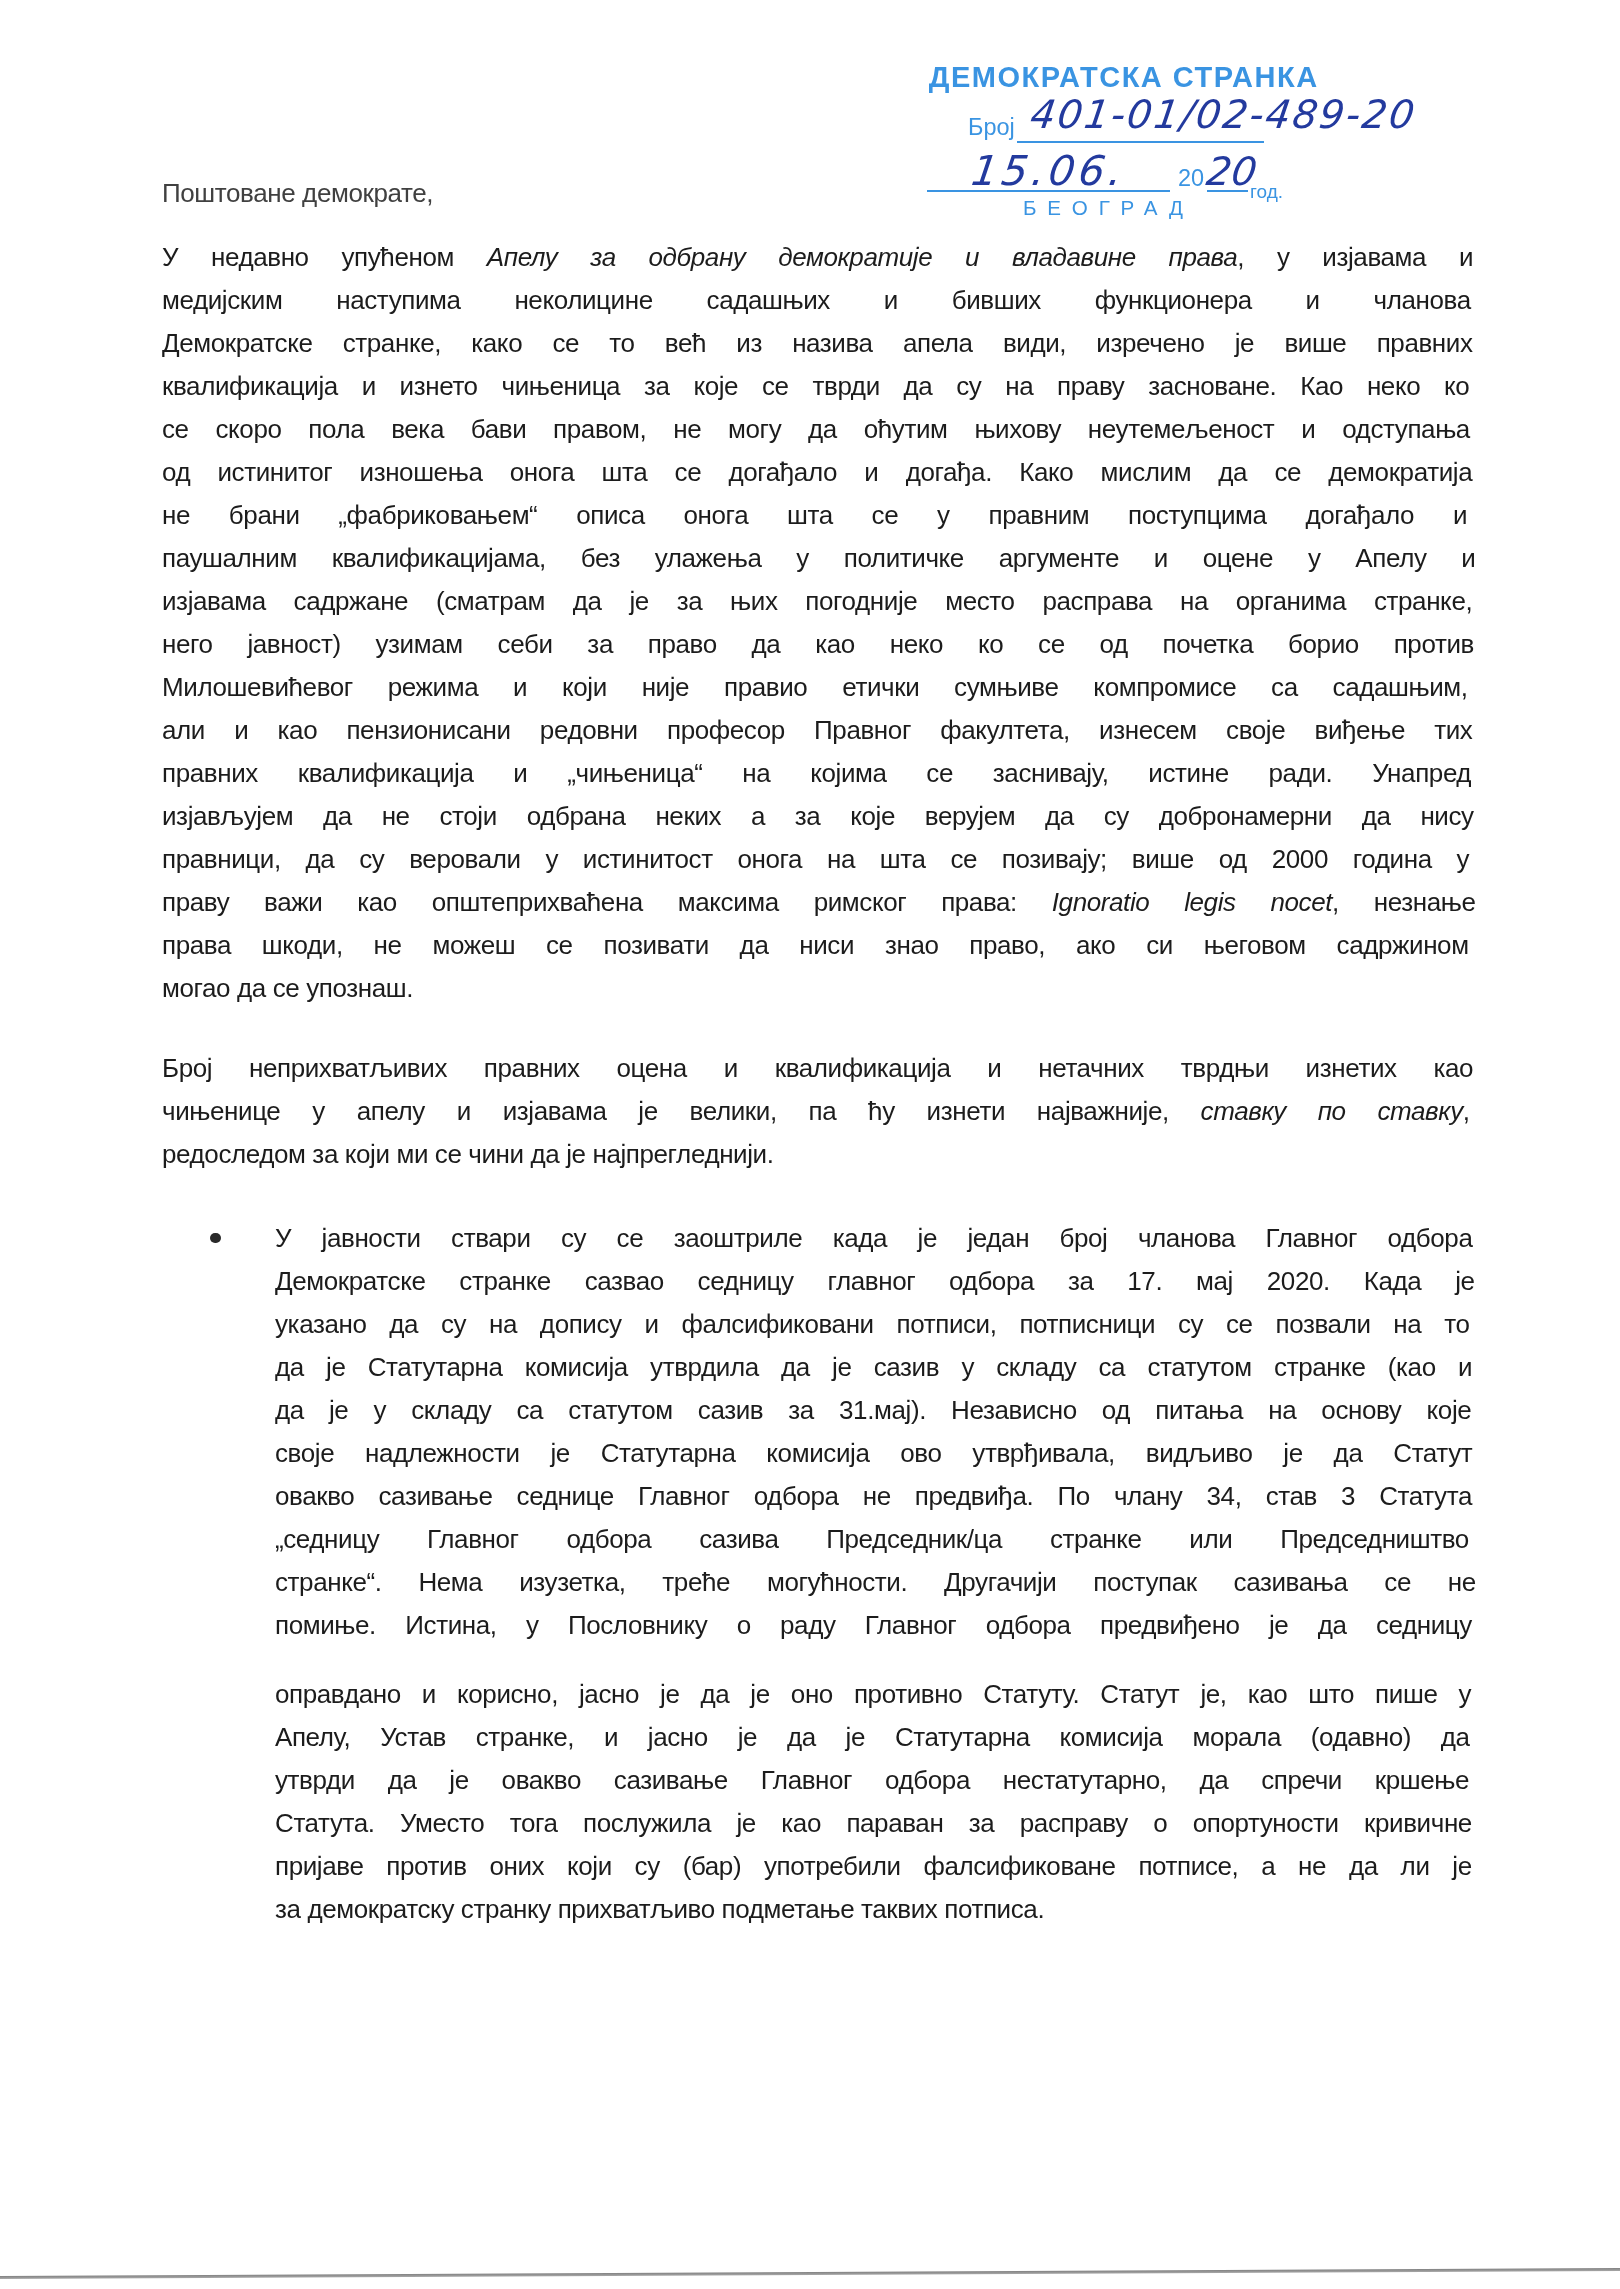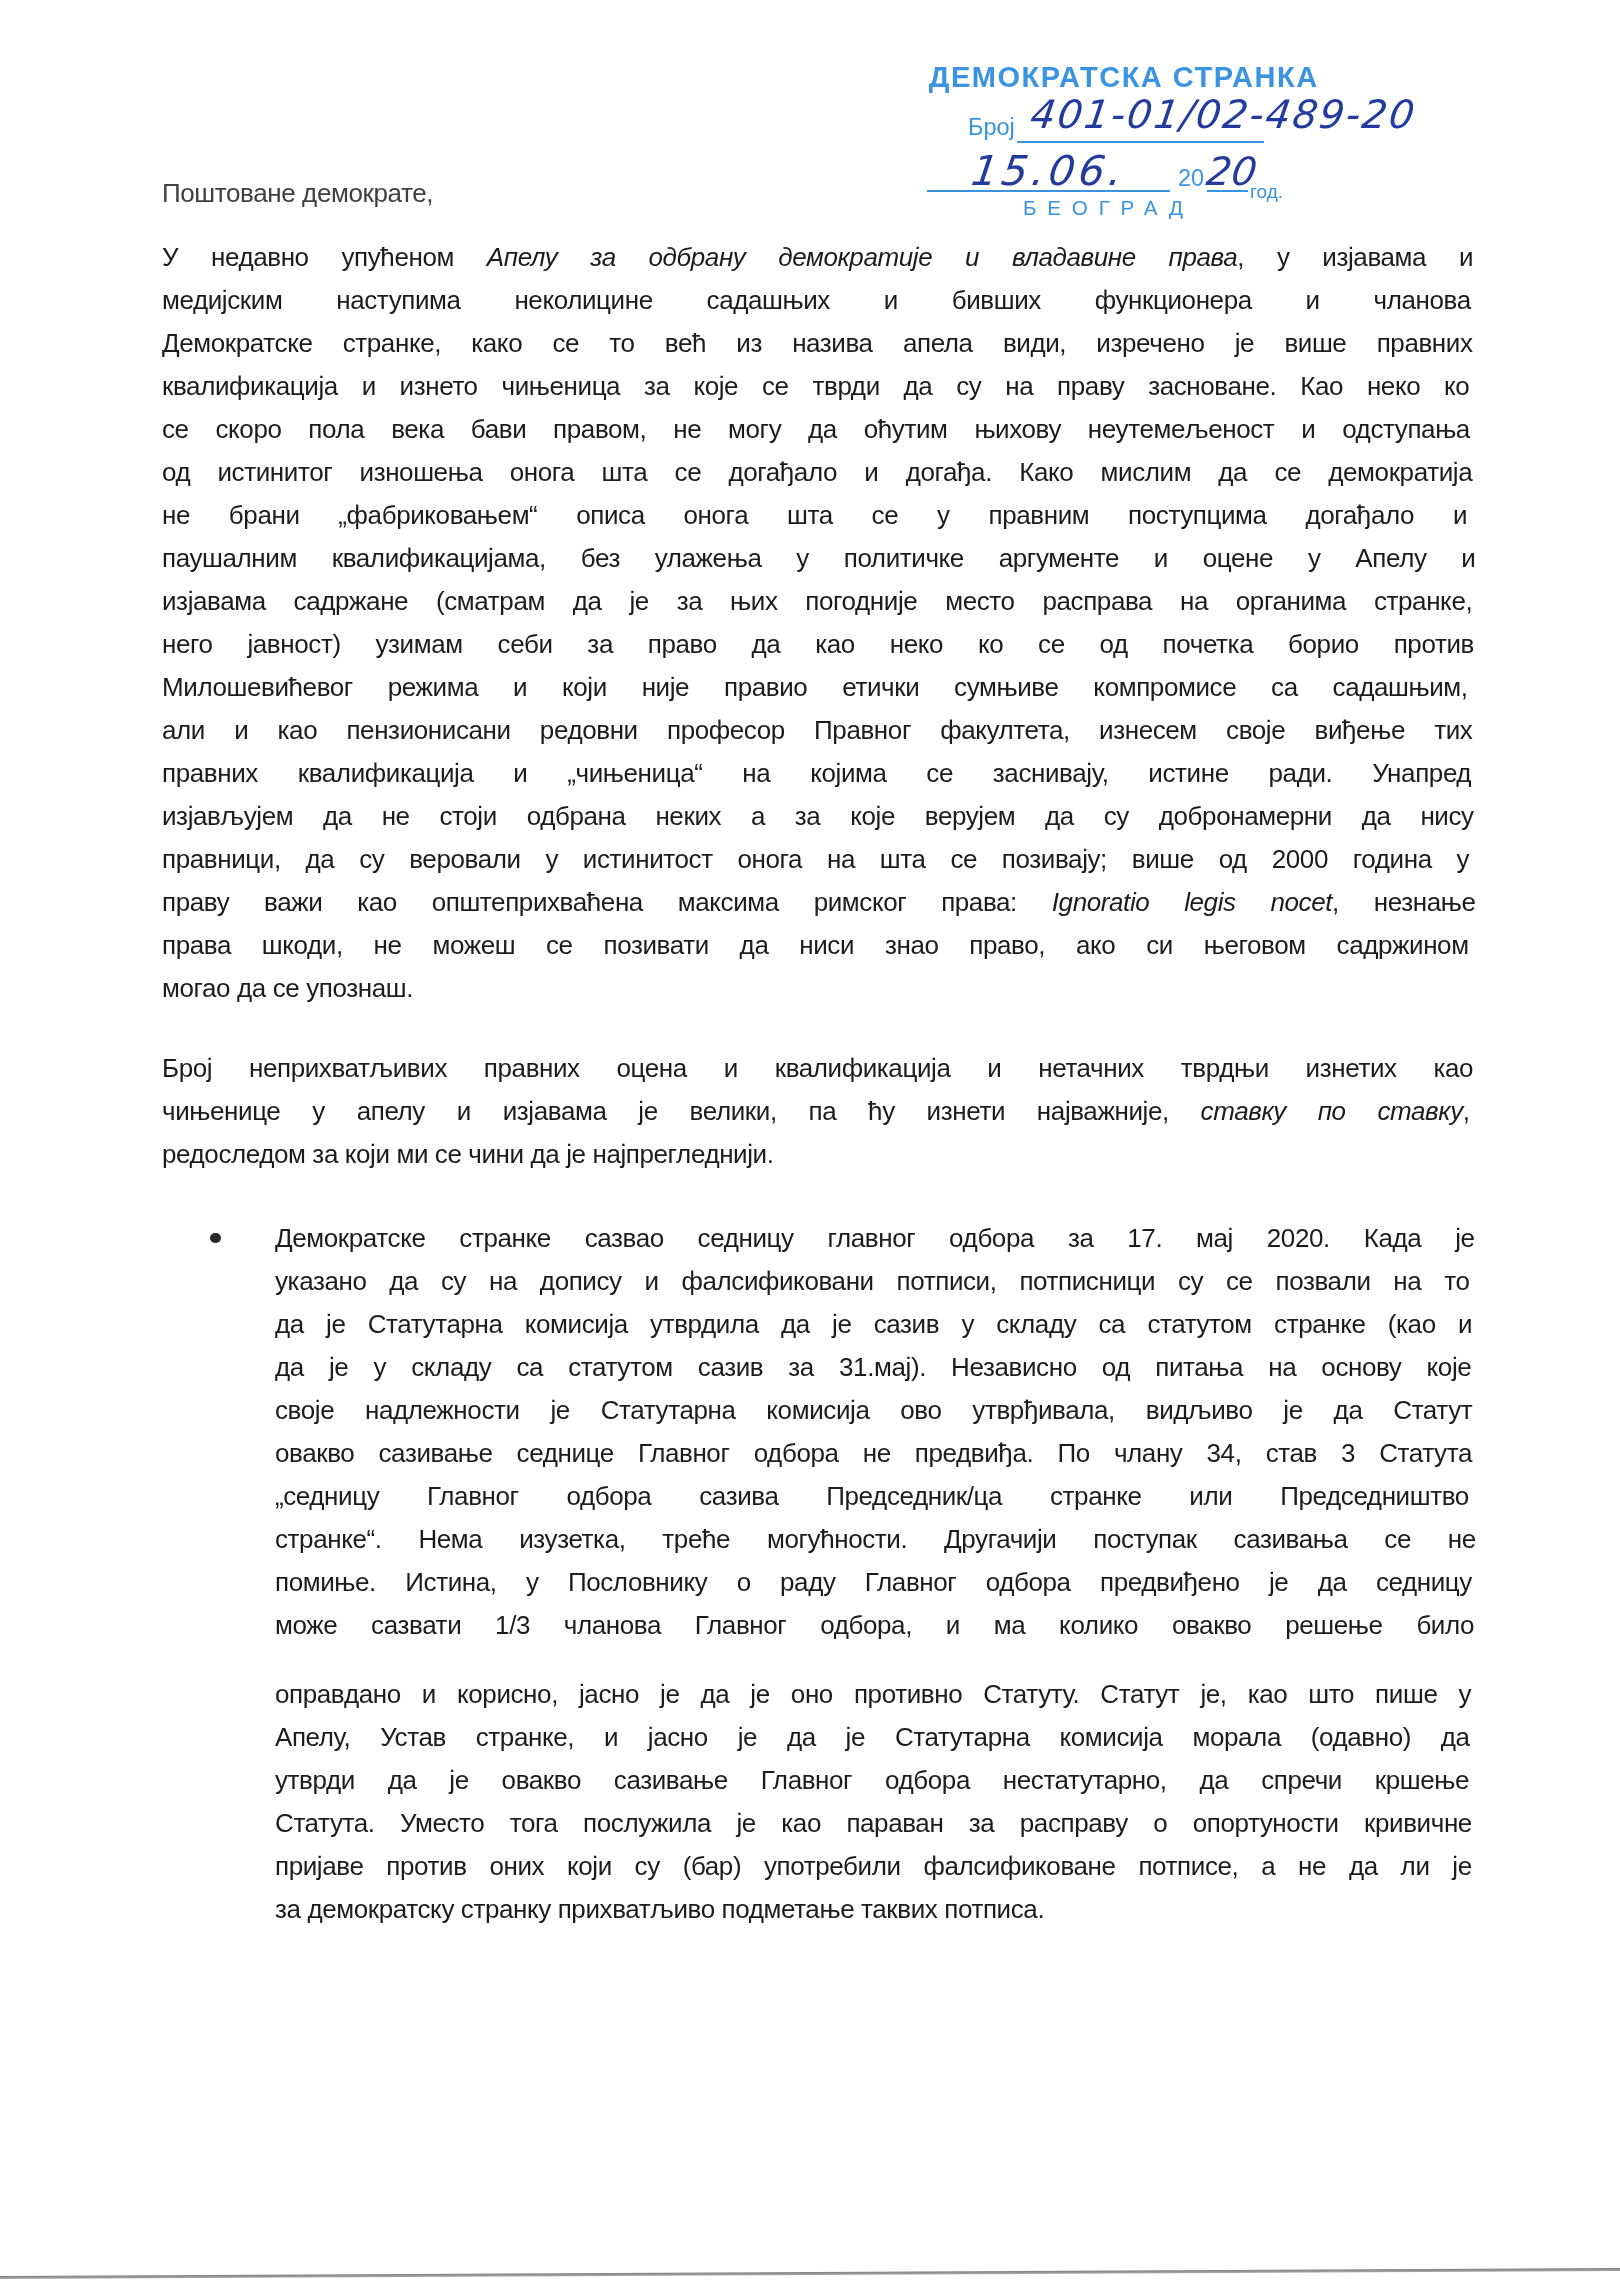--- a/index.html
+++ b/index.html
@@ -251,30 +251,30 @@
 
   <div class="text-block p2" id="para2">
       <span class="line" style="white-space: nowrap; display: block; word-spacing: 30px; text-align-last: left;">Број неприхватљивих правних оцена и квалификација и нетачних тврдњи изнетих као</span>
       <span class="line" style="white-space: nowrap; display: block; word-spacing: 25px; text-align-last: left;"><span>чињенице у апелу и изјавама је велики, па ћу изнети најважније, </span><em>ставку по ставку</em><span>,</span></span>
       <span class="line last" style="display: block;">редоследом за који ми се чини да је најпрегледнији.</span>
     </div>
 
   <div class="bullet-item">
     <span class="bullet-dot"></span>
     <div class="bullet-text" id="bullet0">
+        <span class="line" style="white-space: nowrap; display: block; word-spacing: 23.6px; text-align-last: left;">У јавности ствари су се заоштриле када је један број чланова Главног одбора</span>
         <span class="line" style="white-space: nowrap; display: block; word-spacing: 27px; text-align-last: left;">Демократске странке сазвао седницу главног одбора за 17. мај 2020. Када је</span>
         <span class="line" style="white-space: nowrap; display: block; word-spacing: 16px; text-align-last: left;">указано да су на допису и фалсификовани потписи, потписници су се позвали на то</span>
         <span class="line" style="white-space: nowrap; display: block; word-spacing: 15.4px; text-align-last: left;">да је Статутарна комисија утврдила да је сазив у складу са статутом странке (као и</span>
         <span class="line" style="white-space: nowrap; display: block; word-spacing: 18.3px; text-align-last: left;">да је у складу са статутом сазив за 31.мај). Независно од питања на основу које</span>
         <span class="line" style="white-space: nowrap; display: block; word-spacing: 24px; text-align-last: left;">своје надлежности је Статутарна комисија ово утврђивала, видљиво је да Статут</span>
         <span class="line" style="white-space: nowrap; display: block; word-spacing: 17.3px; text-align-last: left;">овакво сазивање седнице Главног одбора не предвиђа. По члану 34, став 3 Статута</span>
         <span class="line" style="white-space: nowrap; display: block; word-spacing: 41px; text-align-last: left;">„седницу Главног одбора сазива Председник/ца странке или Председништво</span>
         <span class="line" style="white-space: nowrap; display: block; word-spacing: 30px; text-align-last: left;">странке“. Нема изузетка, треће могућности. Другачији поступак сазивања се не</span>
         <span class="line" style="white-space: nowrap; display: block; word-spacing: 22.5px; text-align-last: left;">помиње. Истина, у Пословнику   о раду Главног одбора предвиђено је да седницу</span>
-        <span class="line" style="white-space: nowrap; display: block; word-spacing: 27px; text-align-last: left;">може сазвати 1/3 чланова Главног одбора, и ма колико овакво решење било</span>
         <span class="line" style="white-space: nowrap; display: block; word-spacing: 14.2px; text-align-last: left; margin-top: 26px;">оправдано и корисно, јасно је да је оно противно Статуту. Статут је, као што пише у</span>
         <span class="line" style="white-space: nowrap; display: block; word-spacing: 23px; text-align-last: left;">Апелу, Устав странке, и јасно је да је Статутарна комисија морала (одавно) да</span>
         <span class="line" style="white-space: nowrap; display: block; word-spacing: 26px; text-align-last: left;">утврди да је овакво сазивање Главног одбора нестатутарно, да спречи кршење</span>
         <span class="line" style="white-space: nowrap; display: block; word-spacing: 18.6px; text-align-last: left;">Статута. Уместо тога послужила је као параван за расправу о опортуности кривичне</span>
         <span class="line" style="white-space: nowrap; display: block; word-spacing: 16px; text-align-last: left;">пријаве против оних који су (бар) употребили фалсификоване потписе, а не да ли је</span>
         <span class="line last" style="display: block;">за демократску странку прихватљиво подметање таквих потписа.</span>
       </div>
   </div>
 
   <div class="scan-edge"></div>

